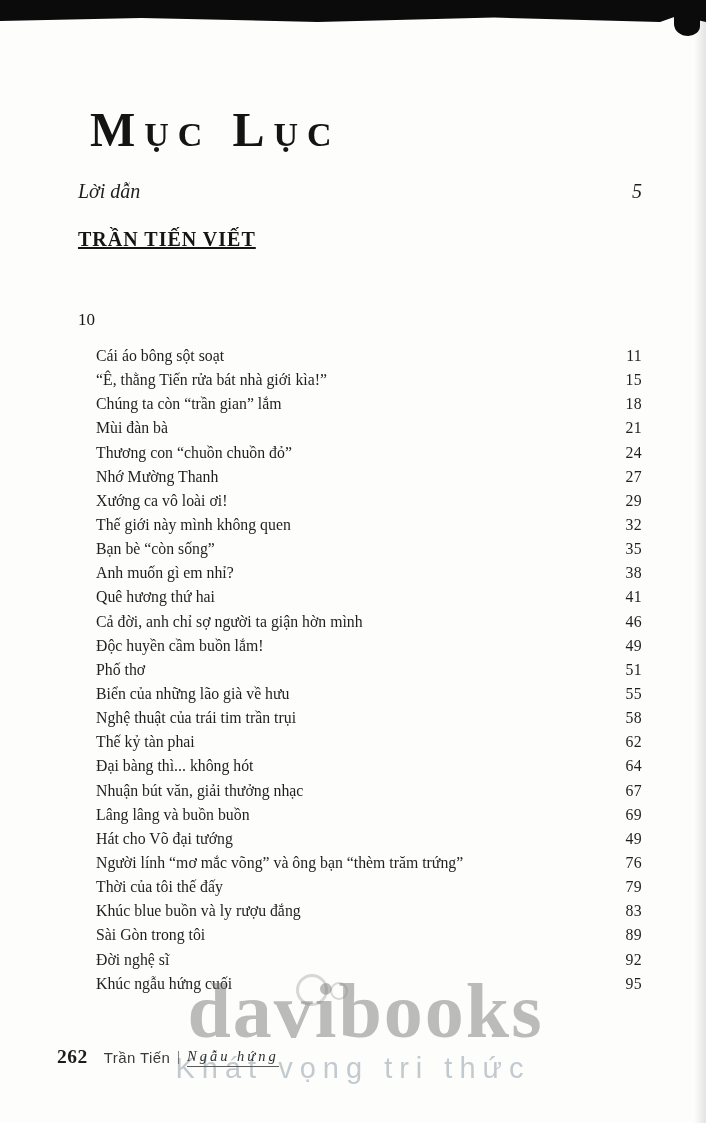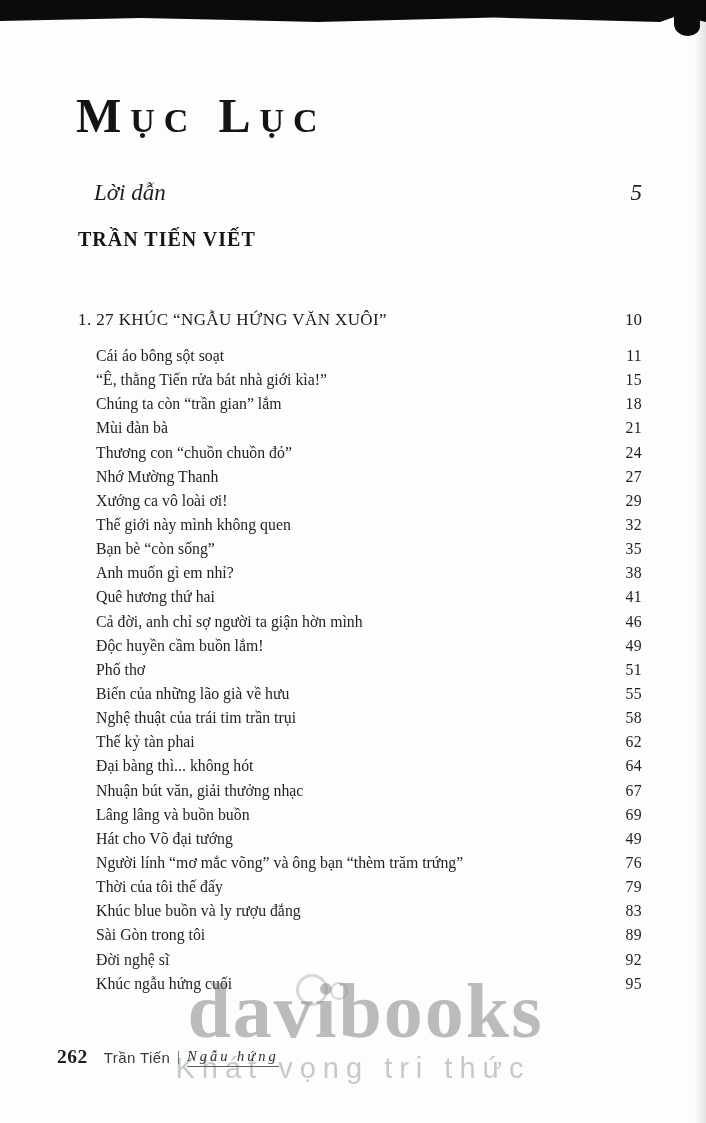--- a/index.html
+++ b/index.html
@@ -21,34 +21,34 @@
   .scan-blob-right{
     position:absolute;top:14px;left:674px;width:26px;height:22px;
     background:#0b0b0b;border-radius:0 0 45% 55%;
   }
   .page-edge-shade{
     position:absolute;top:0;right:0;width:12px;height:100%;
     background:linear-gradient(to left, rgba(0,0,0,0.10), rgba(0,0,0,0));
   }
   
   .page-title{
-    position:absolute;left:76px;top:88px;margin:0;
+    position:absolute;left:76px;top:88px;margin:14px;
     font-size:48px;font-weight:600;letter-spacing:9px;
     font-variant:small-caps;color:#141414;
   }
   
   .intro-row{
     position:absolute;left:78px;right:64px;top:180px;
     display:flex;justify-content:space-between;align-items:baseline;
-    font-style:italic;font-size:23px;margin-left:16px;
+    font-style:italic;font-size:20px;
   }
   
   .section-heading{
     position:absolute;left:78px;top:228px;margin:0;
-    font-size:20px;font-weight:bold;letter-spacing:1px;color:#151515;
+    font-size:20px;font-weight:bold;letter-spacing:1px;color:#151515;text-decoration:underline;
   }
   
   .chapter-row{
     position:absolute;left:78px;right:64px;top:310px;
     display:flex;justify-content:space-between;align-items:baseline;
     font-size:17px;letter-spacing:0.4px;color:#181818;font-weight:500;
   }
   .chapter-row .num{letter-spacing:0;}
   
   .entries{
@@ -118,21 +118,20 @@
   <h1 class="page-title">Mục Lục</h1>
 
   <div class="intro-row">
     <span class="intro-label">Lời dẫn</span>
     <span class="intro-page">5</span>
   </div>
 
   <h2 class="section-heading">TRẦN TIẾN VIẾT</h2>
 
   <div class="chapter-row">
-    <span class="chapter-title">1. 27 KHÚC “NGẪU HỨNG VĂN XUÔI”</span>
     <span class="num">10</span>
   </div>
 
   <div class="entries" id="entries">
       <div class="entry-row">
         <span class="entry-title">Cái áo bông sột soạt</span>
         <span class="entry-page">11</span>
       </div>
       <div class="entry-row">
         <span class="entry-title">“Ê, thằng Tiến rửa bát nhà giới kìa!”</span>

